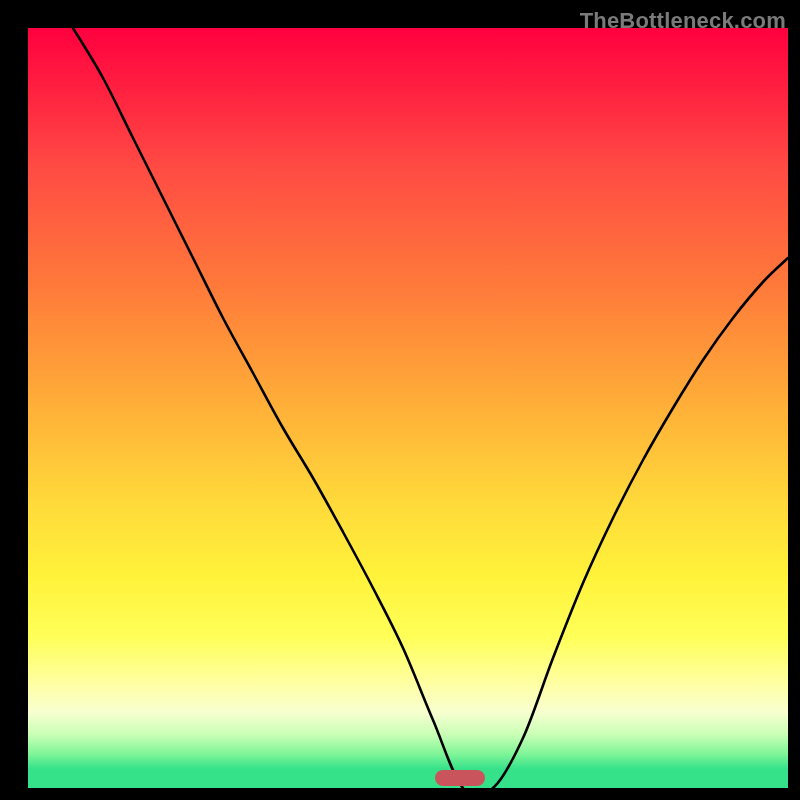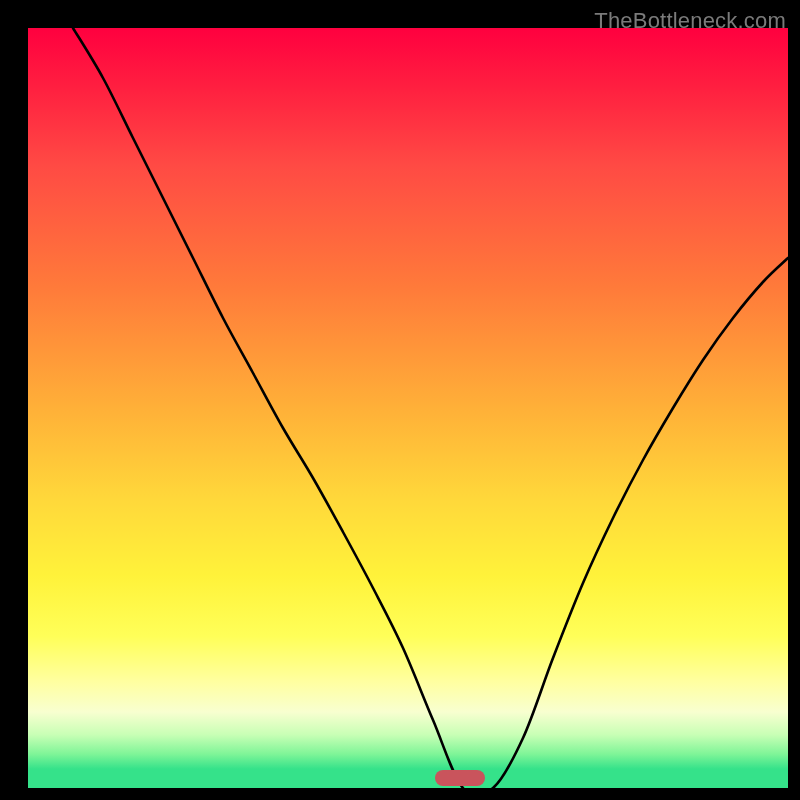--- a/index.html
+++ b/index.html
@@ -47,21 +47,21 @@
       #80F598 95.5%,
       #35E28A 97.5%,
       #35E28A 100%);
   }
   .watermark {
     position: absolute;
     right: 6px;
     top: 0px;
     font-family: Arial, Helvetica, sans-serif;
     font-size: 22px;
-    font-weight: 400;
+    font-weight: 700;
     color: #7a7a7a;
     letter-spacing: 0.2px;
   }
   svg.curve {
     position: absolute;
     left: 0;
     top: 0;
     width: 100%;
     height: 100%;
   }

